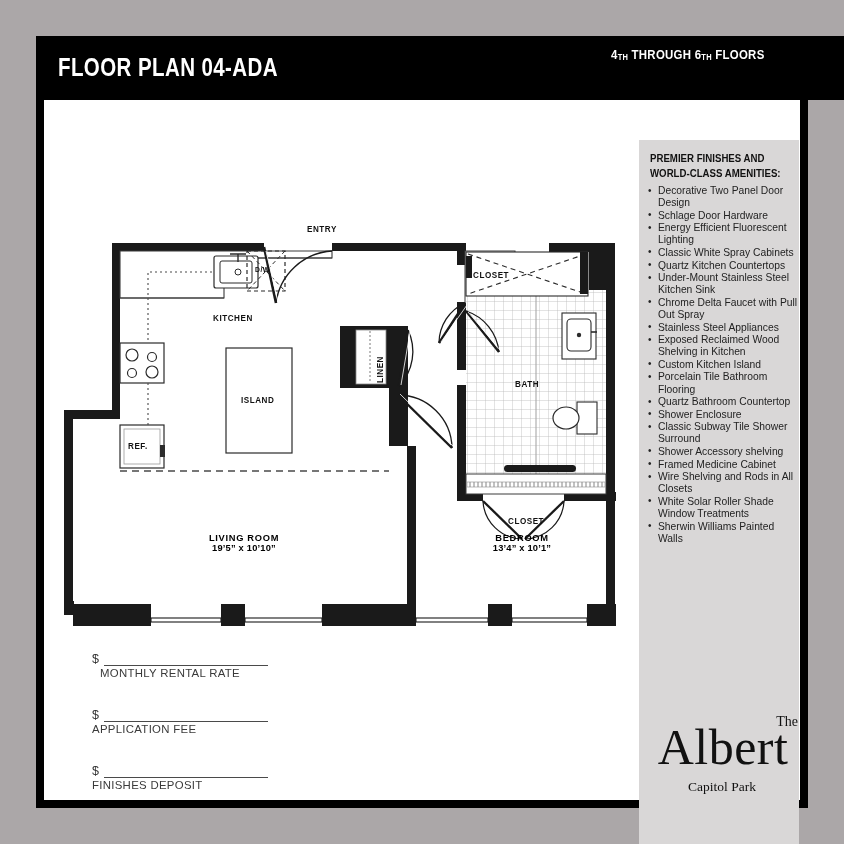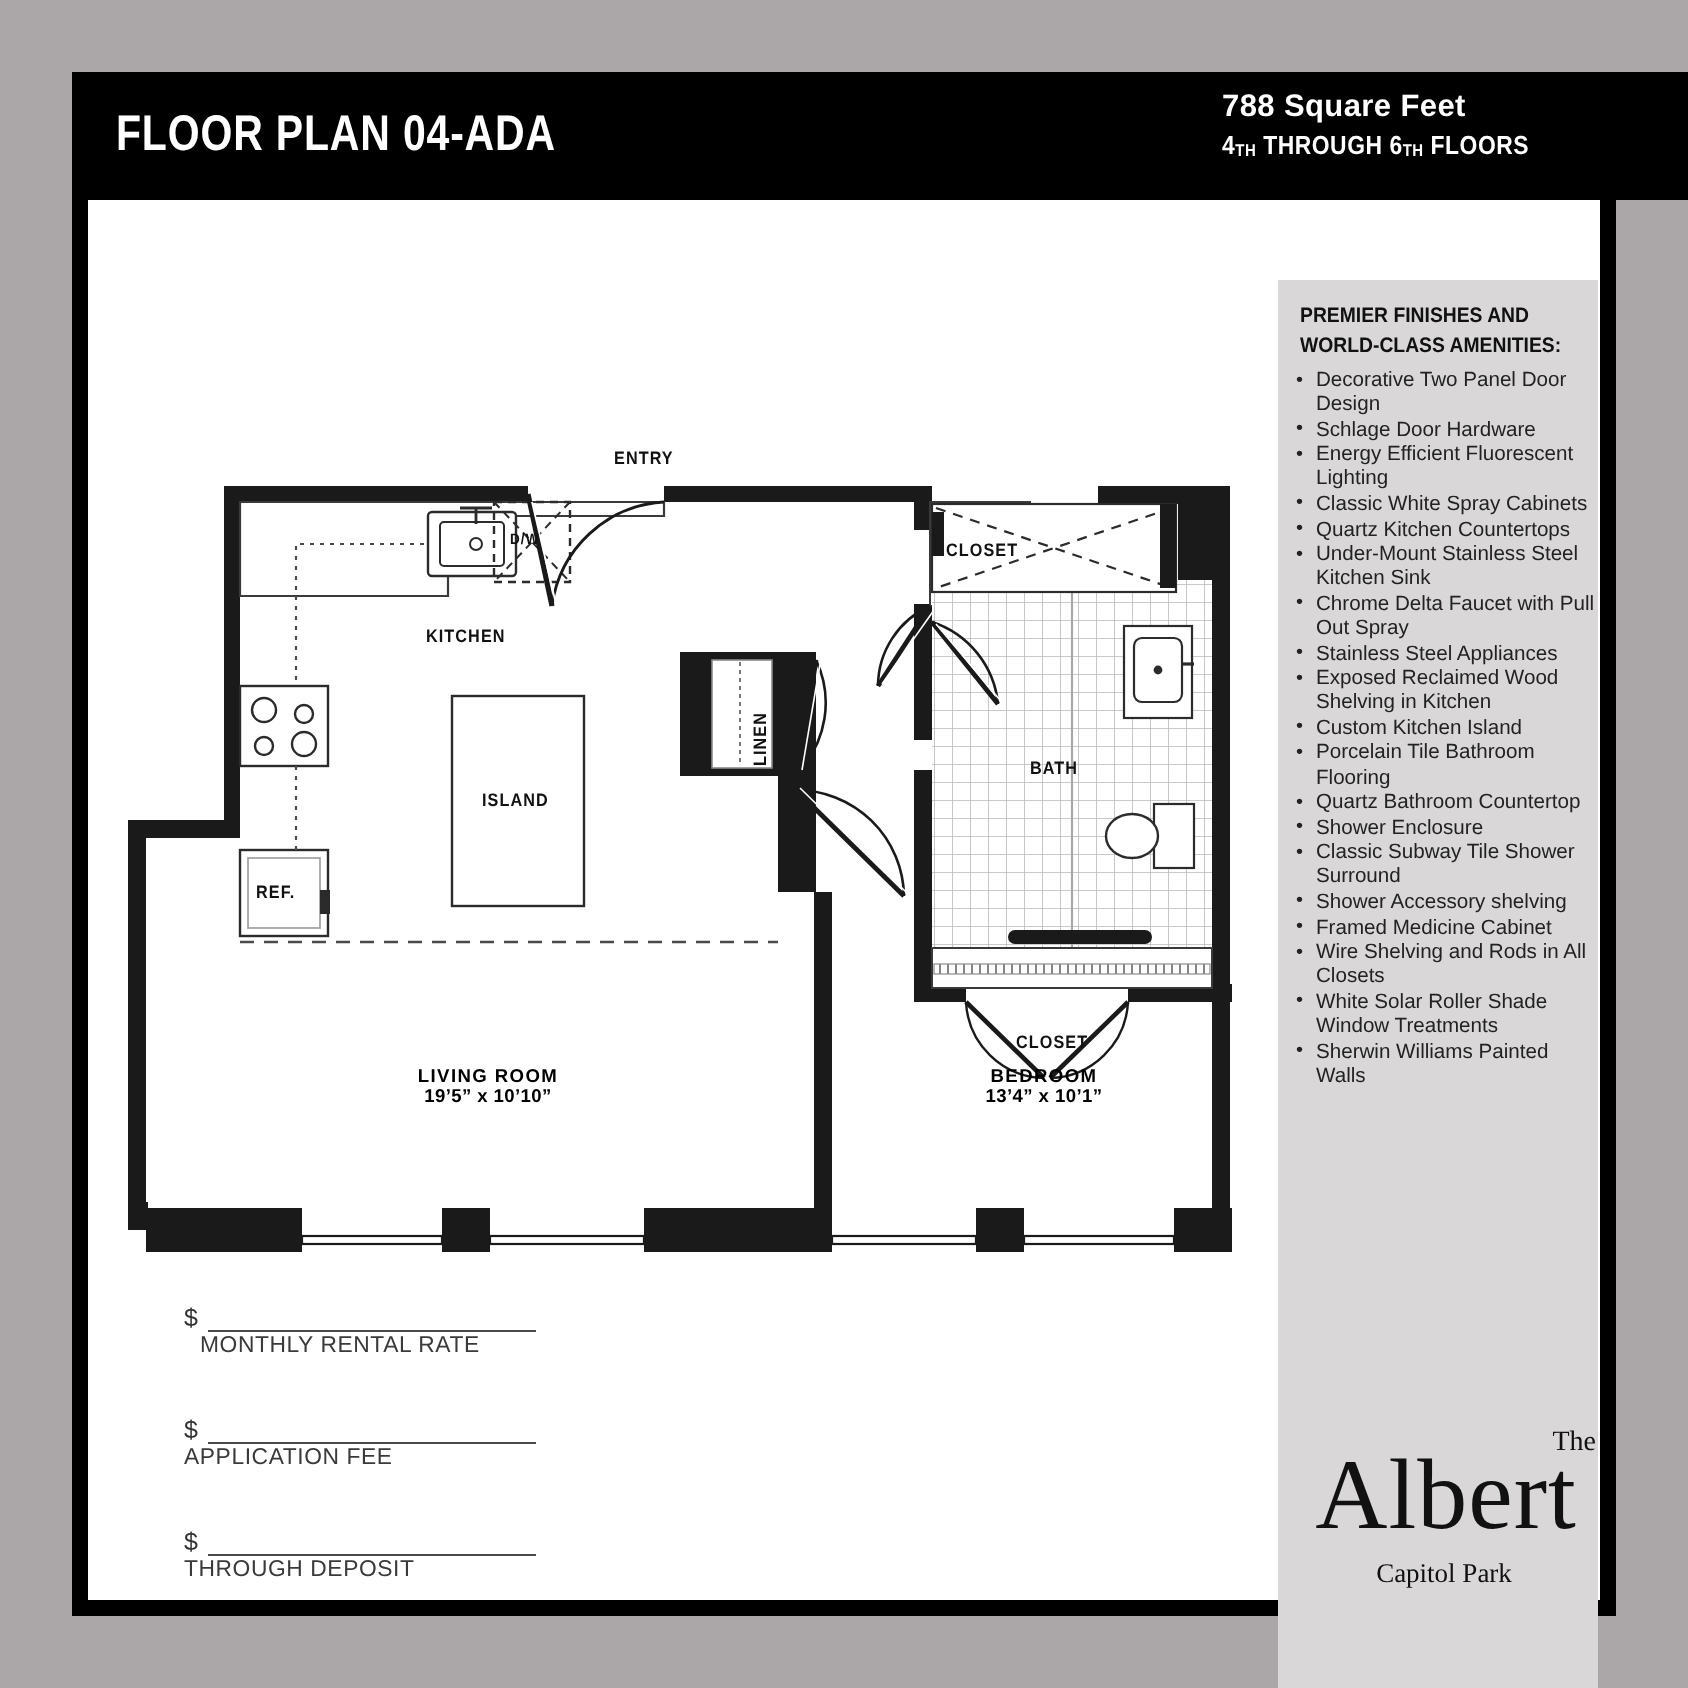--- a/index.html
+++ b/index.html
@@ -93,21 +93,20 @@
   .room-dim{font-size:9.3px;font-weight:bold;letter-spacing:.2px;}
 </style>
 </head>
 <body>
 
 <div class="sheet">
 
   <div class="header">
     <div class="title">FLOOR PLAN 04-ADA</div>
     <div class="hdr-right">
-      <div class="sqft">788 Square Feet</div>
       <div class="floors"><span>4</span><sup>TH</sup><span> THROUGH 6</span><sup>TH</sup><span> FLOORS</span></div>
     </div>
   </div>
 
   <div class="body">
 
     <div class="planwrap">
       <svg width="600" height="510" viewBox="0 0 600 510">
         <defs>
           <pattern id="tile" width="9" height="9" patternUnits="userSpaceOnUse">
@@ -308,21 +307,21 @@
         <span class="blank-label">MONTHLY RENTAL RATE</span>
       </div>
       <div class="blank-row" style="height:30px;">
         <span class="dollar">$</span>
         <span class="blank-line" style="left:12px;width:164px;"></span>
         <span class="blank-label" style="left:0px;">APPLICATION FEE</span>
       </div>
       <div class="blank-row" style="height:30px;">
         <span class="dollar">$</span>
         <span class="blank-line" style="left:12px;width:164px;"></span>
-        <span class="blank-label" style="left:0px;">THROUGH DEPOSIT</span>
+        <span class="blank-label" style="left:0px;">FINISHES DEPOSIT</span>
       </div>
     </div>
 
 
     <div class="amen">
       <div class="amen-title">
         <div>PREMIER  FINISHES AND</div>
         <div>WORLD-CLASS AMENITIES:</div>
       </div>
       <ul class="amen-list">

